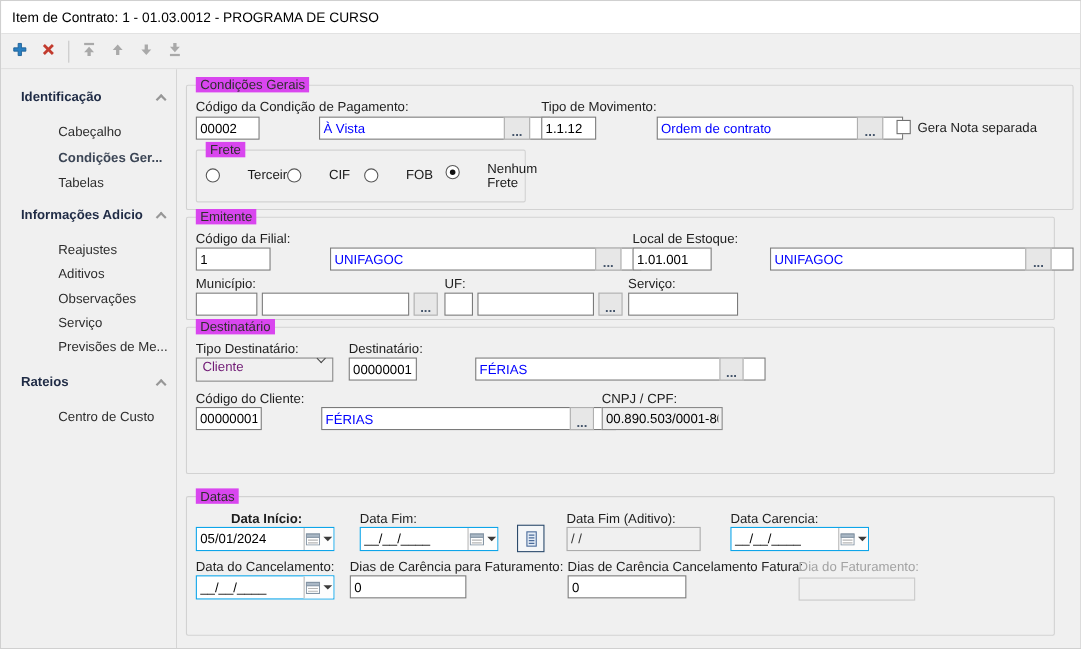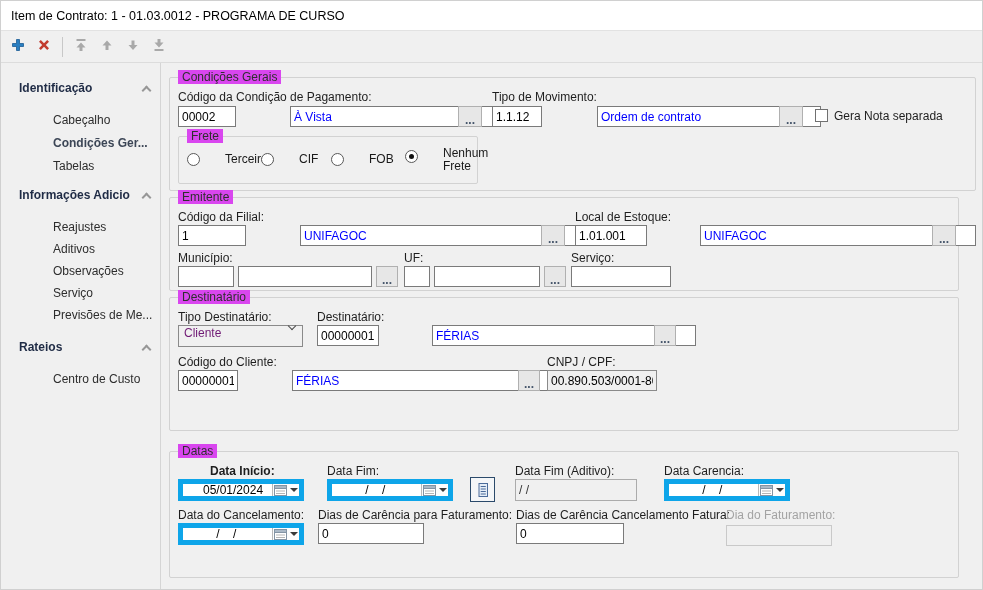--- a/index.html
+++ b/index.html
@@ -25,21 +25,21 @@
   .tb.dis { background: #f0f0f0; border-color: #c9c9c9; }
   .dots { position: absolute; height: 21px; background: #e7e7e7; border: 1px solid #b0b0b0; color: #44546a; font-weight: bold; display: flex; align-items: flex-end; justify-content: center; padding-bottom: 3px; line-height: 6px; font-size: 12px; cursor: default; }
   .cb { position: absolute; width: 13px; height: 13px; background: #fff; border: 1px solid #707070; }
   .radio-item { position: absolute; display: flex; gap: 5px; align-items: flex-start; }
   .rad { width: 13px; height: 13px; border-radius: 50%; border: 1px solid #595959; background: #fff; flex: 0 0 auto; position: relative; }
   .rad.on::after { content: ""; position: absolute; left: 3px; top: 3px; width: 5px; height: 5px; border-radius: 50%; background: #111; }
   .rlabel { line-height: 13px; margin-left: 20px; }
   .rlabel.wrap { width: 50px; line-height: 13px; }
   .combo { position: absolute; height: 22px; background: #f0f0f0; border: 1px solid #8a8a8a; display: flex; align-items: flex-start; justify-content: space-between; padding: 0 7px 0 5px; color: #701a75; }
   .cmb-chev { width: 6px; height: 6px; border-right: 1.6px solid #4a4a4a; border-bottom: 1.6px solid #4a4a4a; transform: rotate(45deg); margin-top: -3px; }
-  .dc { position: absolute; height: 22px; border: 5px solid #0ea5e9; background: #fff; display: flex; padding-left: 17px; }
+  .dc { position: absolute; height: 22px; border: 1px solid #0ea5e9; background: #fff; display: flex; }
   .dc-in { flex: 1 1 auto; min-width: 0; border: none; outline: none; font-family: "Liberation Sans", sans-serif; font-size: 12px; padding: 0 3px; color: #000; background: transparent; }
   .dc-btn { flex: 0 0 27px; border: none; border-left: 1px solid #b9b9b9; background: #fdfdfd; display: flex; align-items: center; justify-content: center; gap: 3px; }
   .tri { width: 0; height: 0; border-left: 4px solid transparent; border-right: 4px solid transparent; border-top: 4px solid #3a3a3a; }
   .listbtn { position: absolute; width: 25px; height: 25px; background: #f4f6f8; border: 1px solid #2b4a6b; display: flex; align-items: center; justify-content: center; }
 </style>
 </head>
 <body>
 
 <div class="window">
 

